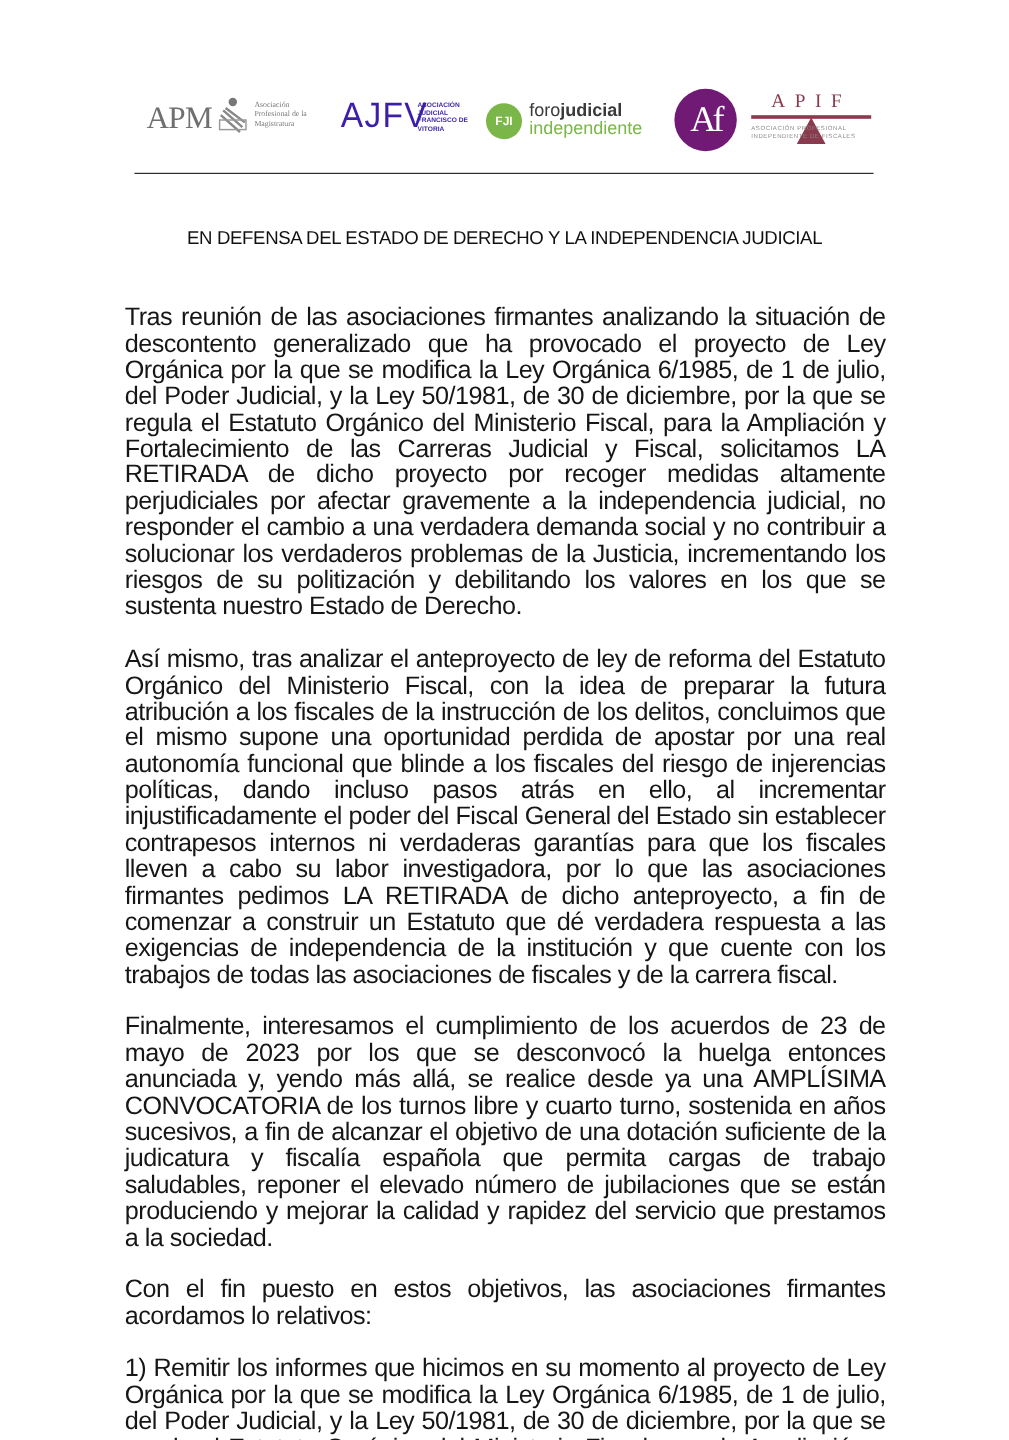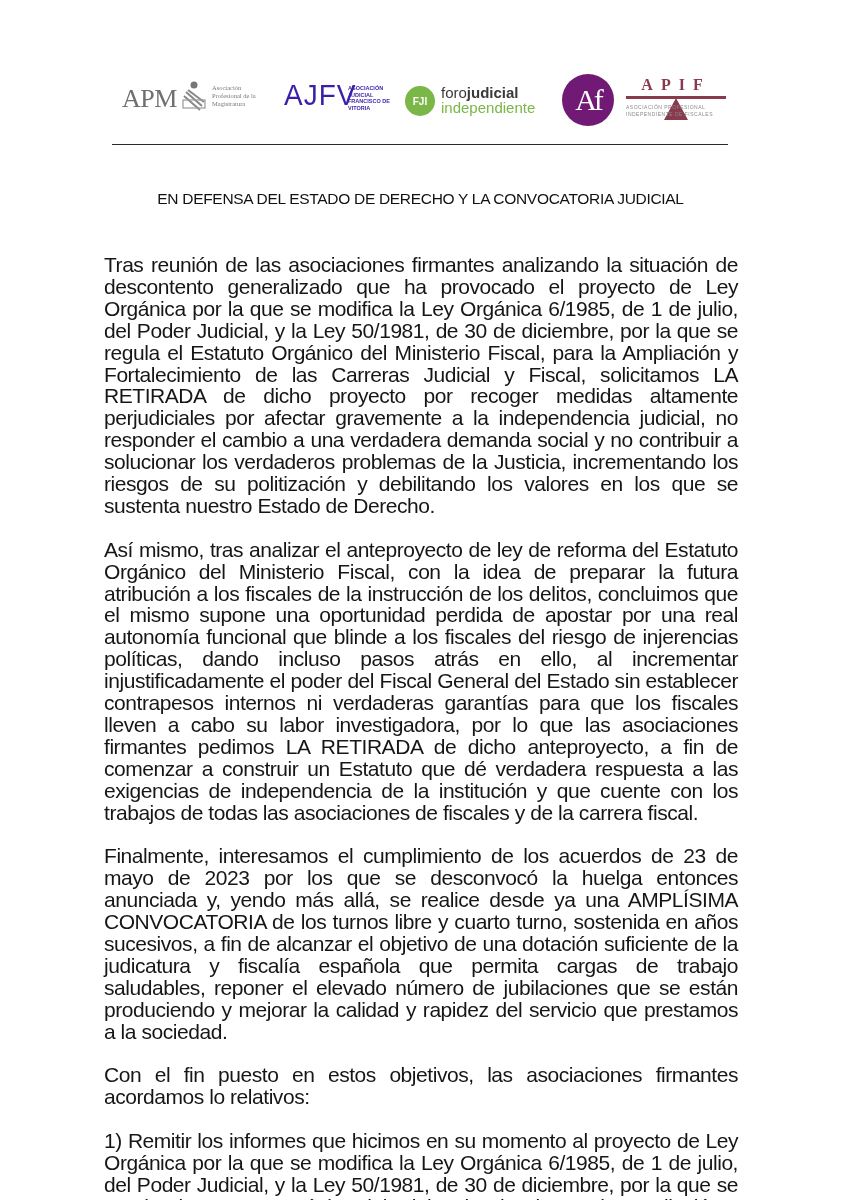--- a/index.html
+++ b/index.html
@@ -22,21 +22,21 @@
   .fji { left: 293px; top: 14px; width: 150px; height: 40px; }
   .fji-circle { position: absolute; left: 0; top: 2px; width: 30px; height: 30px; border-radius: 50%; background: #7ab648; color: #fff; font-family: "Liberation Sans", sans-serif; font-weight: bold; font-size: 10px; display: flex; align-items: center; justify-content: center; }
   .fji-line1 { position: absolute; left: 36px; top: 0px; font-family: "Liberation Sans", sans-serif; font-size: 15px; color: #3a3a3a; white-space: nowrap; }
   .fji-line1 b { font-weight: bold; }
   .fji-line2 { position: absolute; left: 36px; top: 15px; font-family: "Liberation Sans", sans-serif; font-size: 15px; color: #7ab648; white-space: nowrap; }
 
   .af { left: 450px; top: 4px; width: 54px; height: 52px; }
   .af-circle { position: absolute; left: 0; top: 0; width: 52px; height: 52px; border-radius: 50%; background: #701a75; color: #fff; font-family: "Liberation Serif", serif; font-size: 30px; display: flex; align-items: center; justify-content: center; letter-spacing: -3px; }
 
   .apif { left: 512px; top: 6px; width: 104px; height: 50px; }
-  .apif-letters { position: absolute; left: 0; top: 0; width: 104px; text-align: center; font-family: "Liberation Serif", serif; font-size: 16px; letter-spacing: 8px; color: #8a3a4d; font-weight: bold; }
+  .apif-letters { position: absolute; left: 0; top: 0; width: 104px; text-align: center; font-family: "Liberation Serif", serif; font-size: 16px; letter-spacing: 8px; color: #8a3a4d; }
   .apif-bar { position: absolute; left: 2px; top: 20px; width: 100px; height: 3px; background: #8a3a4d; }
   .apif-tri { position: absolute; left: 40px; top: 22px; width: 0; height: 0; border-left: 12px solid transparent; border-right: 12px solid transparent; border-bottom: 22px solid #8a3a4d; }
   .apif-text { position: absolute; left: 2px; top: 28px; width: 100px; font-family: "Liberation Sans", sans-serif; font-size: 5px; line-height: 7px; color: #8a8a8a; letter-spacing: 0.5px; white-space: nowrap; }
 
   .divider { position: absolute; left: 112px; top: 144px; width: 616px; height: 1px; background: #2b2b2b; }
 
   .title { position: absolute; left: 0; top: 190px; width: 841px; text-align: center; font-family: "Liberation Sans", sans-serif; font-size: 15.5px; color: #111; letter-spacing: -0.3px; }
 
   .body { position: absolute; left: 104px; top: 254px; width: 634px; font-family: "Liberation Sans", sans-serif; font-size: 21px; line-height: 21.9px; color: #161616; letter-spacing: -0.45px; }
   .para { margin: 0 0 21.9px 0; text-align: justify; text-align-last: left; }
@@ -88,21 +88,21 @@
       <div class="apif-tri"></div>
       <div class="apif-text">
         <div>ASOCIACIÓN PROFESIONAL</div>
         <div>INDEPENDIENTE DE FISCALES</div>
       </div>
     </div>
   </div>
 
   <div class="divider"></div>
 
-  <div class="title">EN DEFENSA DEL ESTADO DE DERECHO Y LA CONVOCATORIA JUDICIAL</div>
+  <div class="title">EN DEFENSA DEL ESTADO DE DERECHO Y LA INDEPENDENCIA JUDICIAL</div>
 
   <div class="body">
     <p class="para">Tras reunión de las asociaciones firmantes analizando la situación de descontento generalizado que ha provocado el proyecto de Ley Orgánica por la que se modifica la Ley Orgánica 6/1985, de 1 de julio, del Poder Judicial, y la Ley 50/1981, de 30 de diciembre, por la que se regula el Estatuto Orgánico del Ministerio Fiscal, para la Ampliación y Fortalecimiento de las Carreras Judicial y Fiscal, solicitamos LA RETIRADA de dicho proyecto por recoger medidas altamente perjudiciales por afectar gravemente a la independencia judicial, no responder el cambio a una verdadera demanda social y no contribuir a solucionar los verdaderos problemas de la Justicia, incrementando los riesgos de su politización y debilitando los valores en los que se sustenta nuestro Estado de Derecho.</p>
     <p class="para">Así mismo, tras analizar el anteproyecto de ley de reforma del Estatuto Orgánico del Ministerio Fiscal, con la idea de preparar la futura atribución a los fiscales de la instrucción de los delitos, concluimos que el mismo supone una oportunidad perdida de apostar por una real autonomía funcional que blinde a los fiscales del riesgo de injerencias políticas, dando incluso pasos atrás en ello, al incrementar injustificadamente el poder del Fiscal General del Estado sin establecer contrapesos internos ni verdaderas garantías para que los fiscales lleven a cabo su labor investigadora,  por lo que las asociaciones firmantes pedimos LA RETIRADA de dicho anteproyecto, a fin de comenzar a construir un Estatuto que dé verdadera respuesta a las exigencias de independencia de la institución y que cuente con los trabajos de todas las asociaciones de fiscales y de la carrera fiscal.</p>
     <p class="para">Finalmente, interesamos el cumplimiento de los acuerdos de 23 de mayo de 2023 por los que se desconvocó la huelga entonces anunciada y, yendo más allá, se realice desde ya una AMPLÍSIMA CONVOCATORIA de los turnos libre y cuarto turno, sostenida en años sucesivos, a fin de alcanzar el objetivo de una dotación suficiente de la judicatura y fiscalía española que permita cargas de trabajo saludables, reponer el elevado número de jubilaciones que se están produciendo y mejorar la calidad y rapidez del servicio que prestamos a la sociedad.</p>
     <p class="para">Con el fin puesto en estos objetivos, las asociaciones firmantes acordamos lo relativos:</p>
     <p class="para">1) Remitir los informes que hicimos en su momento al proyecto de Ley Orgánica por la que se modifica la Ley Orgánica 6/1985, de 1 de julio, del Poder Judicial, y la Ley 50/1981, de 30 de diciembre, por la que se regula el Estatuto Orgánico del Ministerio Fiscal, para la Ampliación y Fortalecimiento de las Carreras Judicial y Fiscal, y los informes que elaboremos relativos al Anteproyecto de ley de reforma del Estatuto Orgánico del Ministerio Fiscal, al Parlamento Europeo y al Consejo de Europa, y ello con la idea de activar los canales europeos, especialmente GRECO y la Comisión de</p>
   </div>
 
 </div>

